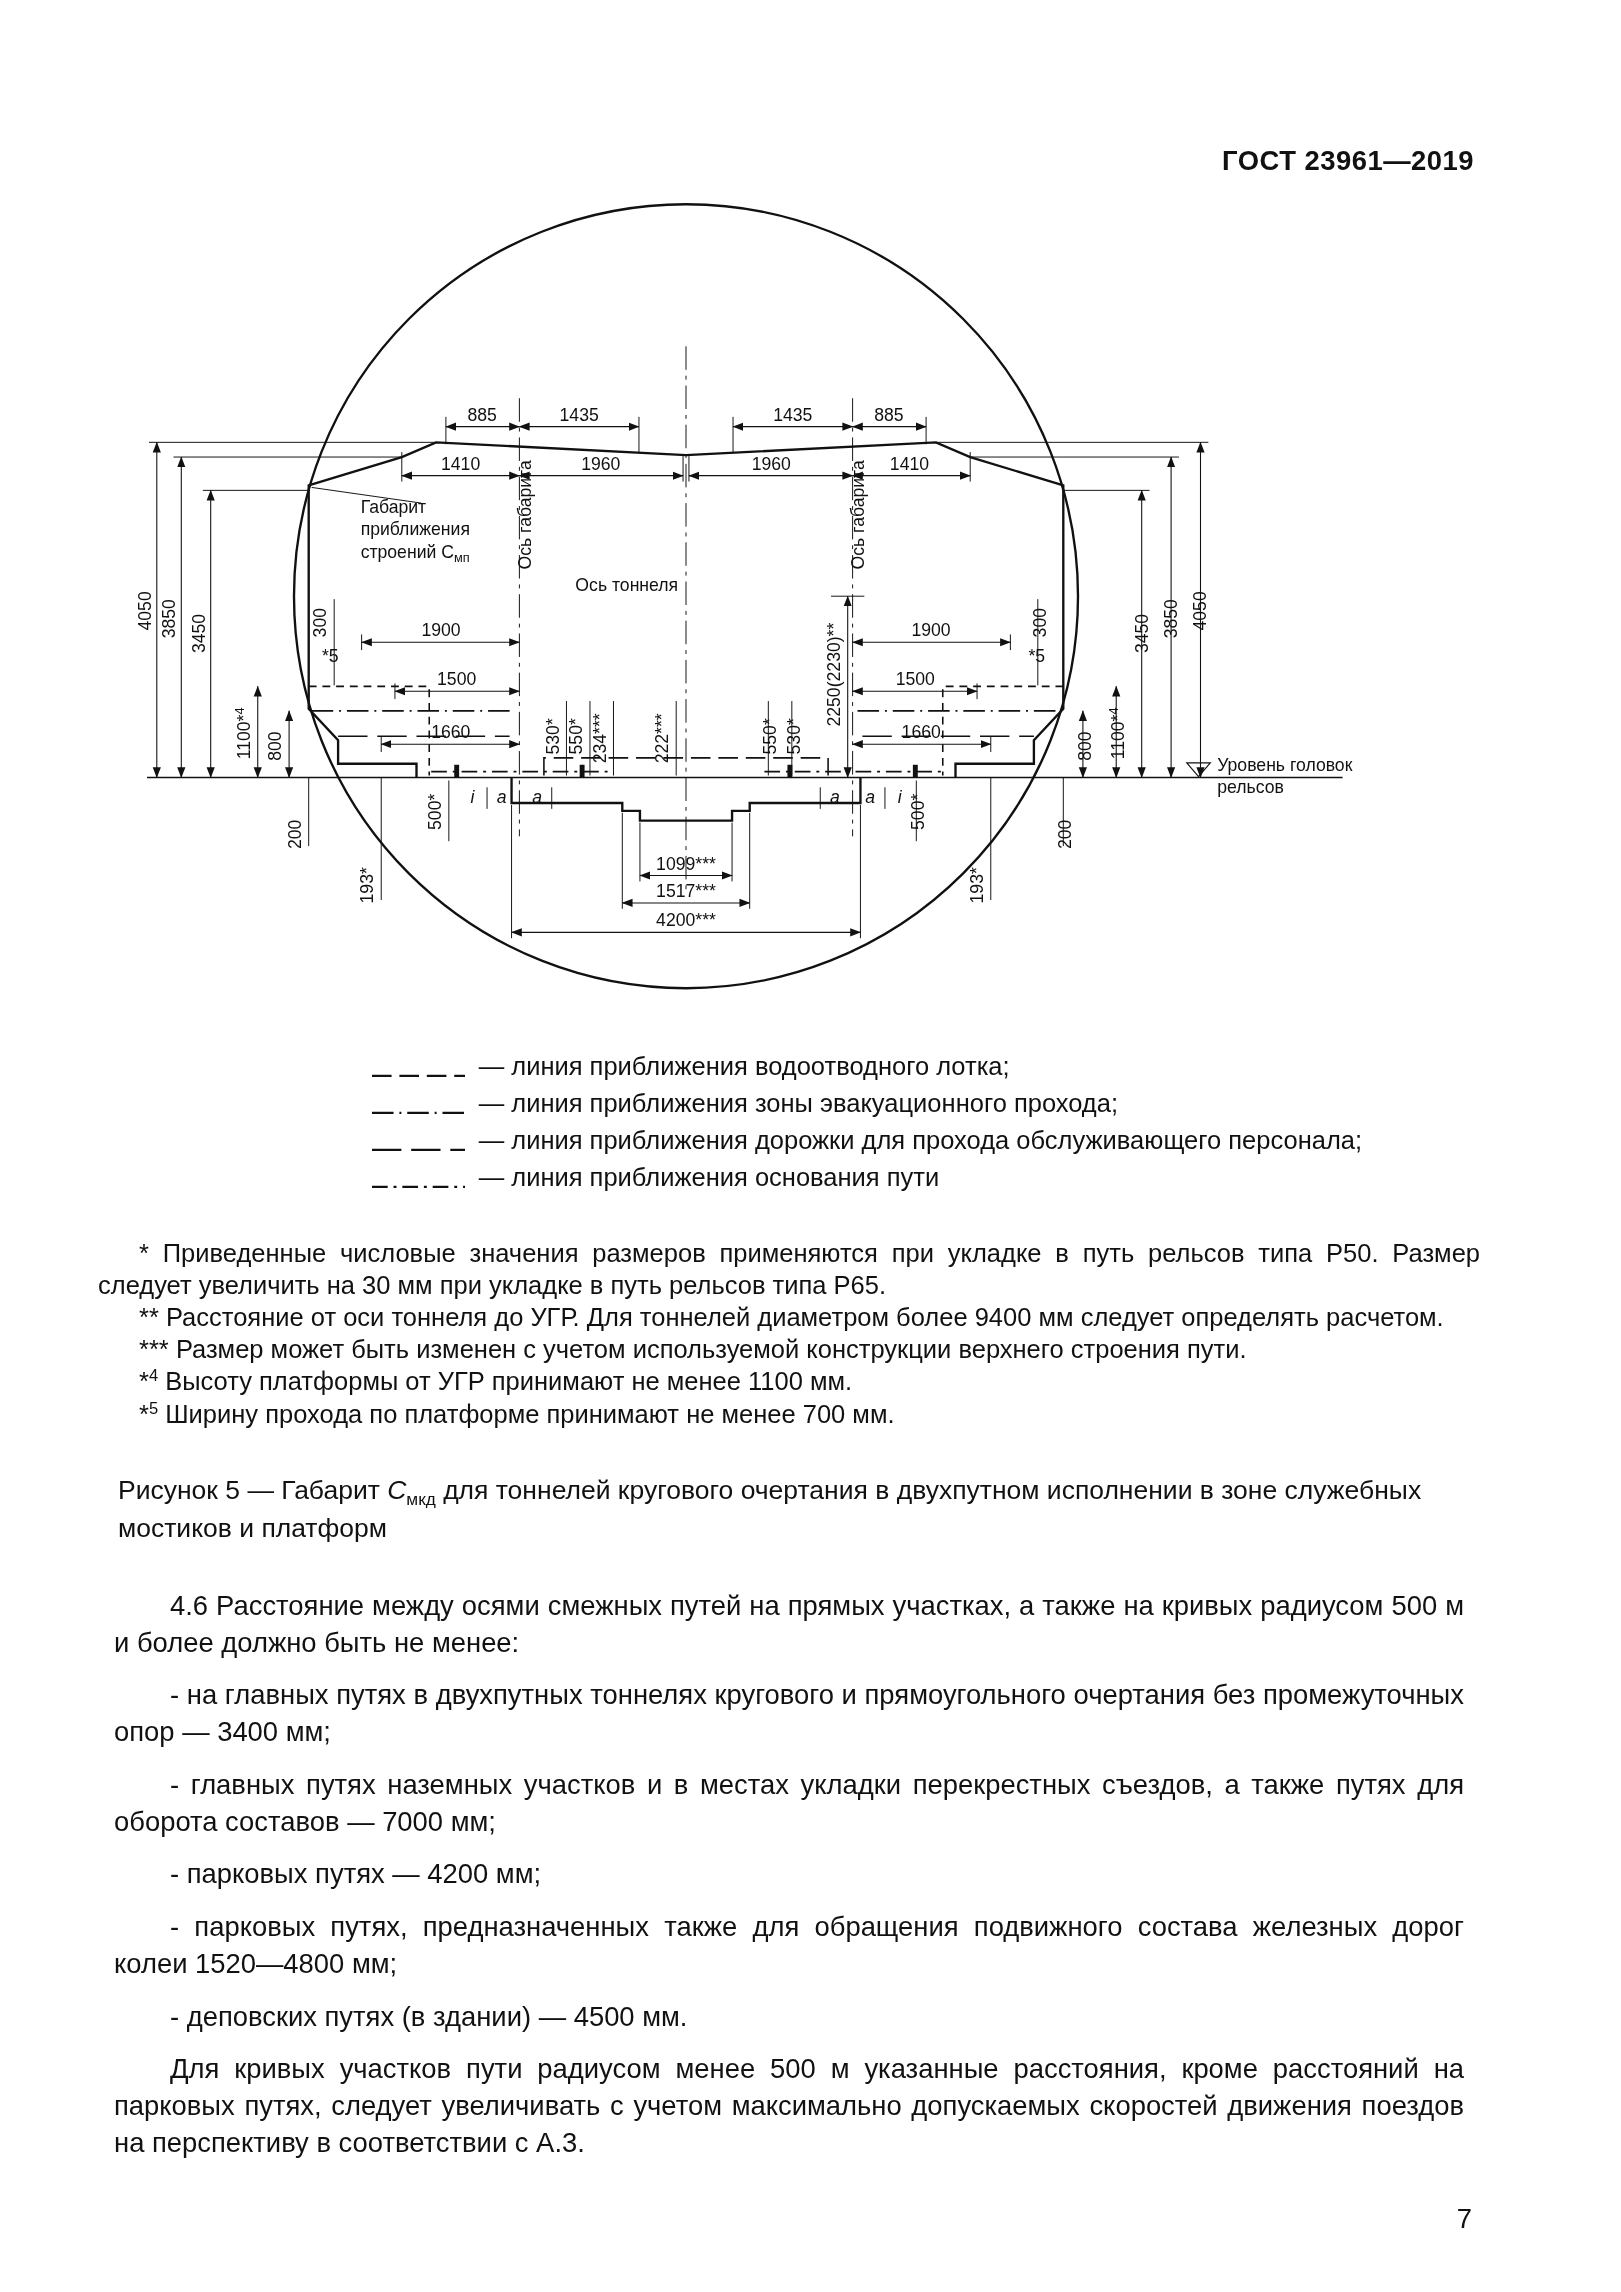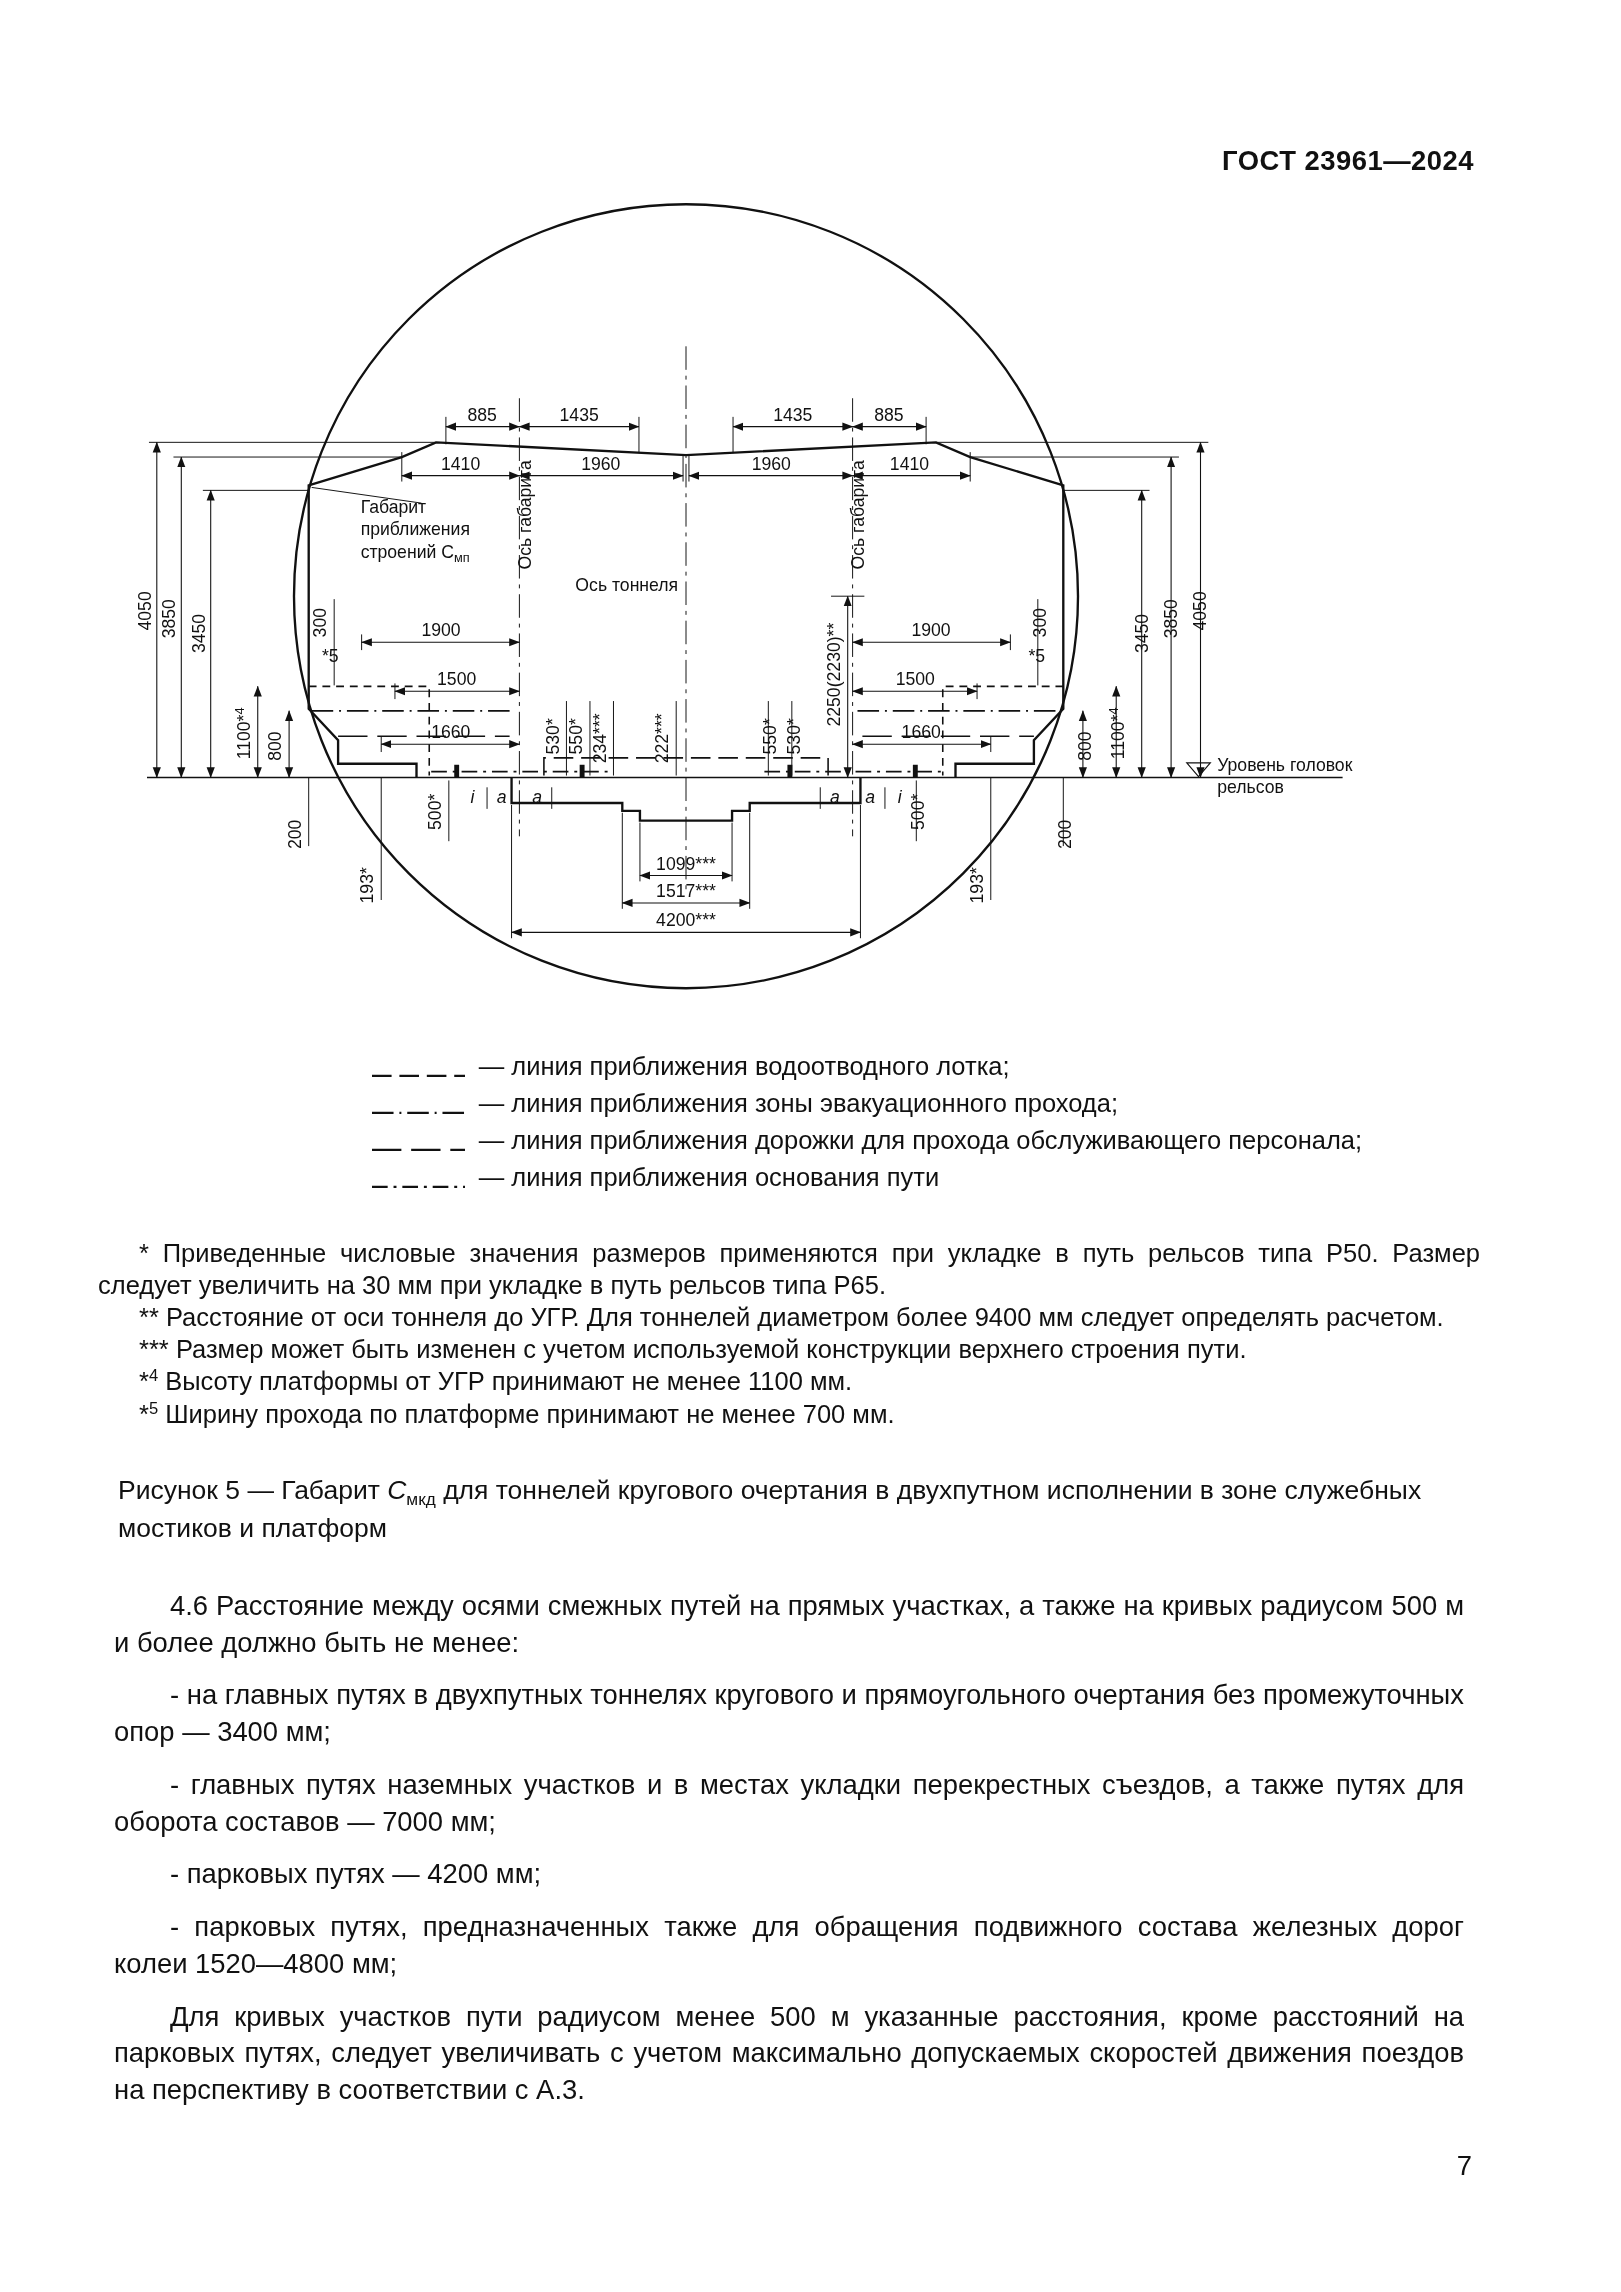--- a/index.html
+++ b/index.html
@@ -21,21 +21,21 @@
   .body-text { margin:41px 141px 0 98px; font-size:27.4px; line-height:1.34; text-align:justify; }
   .body-text p { margin:16px; text-indent:56px; }
   .page-number { text-align:right; padding:25.5px 149px 0 0; font-size:27.4px; }
   sup { font-size:65%; } sub { font-size:65%; }
 </style>
 </head>
 <body>
 
 <div class="page">
 
-  <div class="doc-header">ГОСТ 23961—2024</div>
+  <div class="doc-header">ГОСТ 23961—2019</div>
 
   <div class="figure-area">
     <svg width="1372" height="814" viewBox="0 0 1400 830">
       <defs>
         <marker id="arw" viewBox="0 0 10 10" refX="9.5" refY="5" markerWidth="10" markerHeight="10" orient="auto-start-reverse">
           <path d="M0,1.2 L10,5 L0,8.8 Z" fill="#111"></path>
         </marker>
       </defs>
 
       <g>
@@ -261,19 +261,20 @@
   <div class="caption">
     <span>Рисунок 5 — Габарит </span><i>С</i><sub>мкд</sub><span> для тоннелей кругового очертания в двухпутном исполнении в зоне служебных мостиков и платформ</span>
   </div>
 
   <div class="body-text">
     <p>4.6 Расстояние между осями смежных путей на прямых участках, а также на кривых радиусом 500 м и более должно быть не менее:</p>
     <p>- на главных путях в двухпутных тоннелях кругового и прямоугольного очертания без промежуточных опор — 3400 мм;</p>
     <p>- главных путях наземных участков и в местах укладки перекрестных съездов, а также путях для оборота составов — 7000 мм;</p>
     <p>- парковых путях — 4200 мм;</p>
     <p>- парковых путях, предназначенных также для обращения подвижного состава железных дорог колеи 1520—4800 мм;</p>
+    <p>- деповских путях (в здании) — 4500 мм.</p>
     <p>Для кривых участков пути радиусом менее 500 м указанные расстояния, кроме расстояний на парковых путях, следует увеличивать с учетом максимально допускаемых скоростей движения поездов на перспективу в соответствии с А.3.</p>
   </div>
 
   <div class="page-number">7</div>
 
 </div>
 
 
 </body></html>

